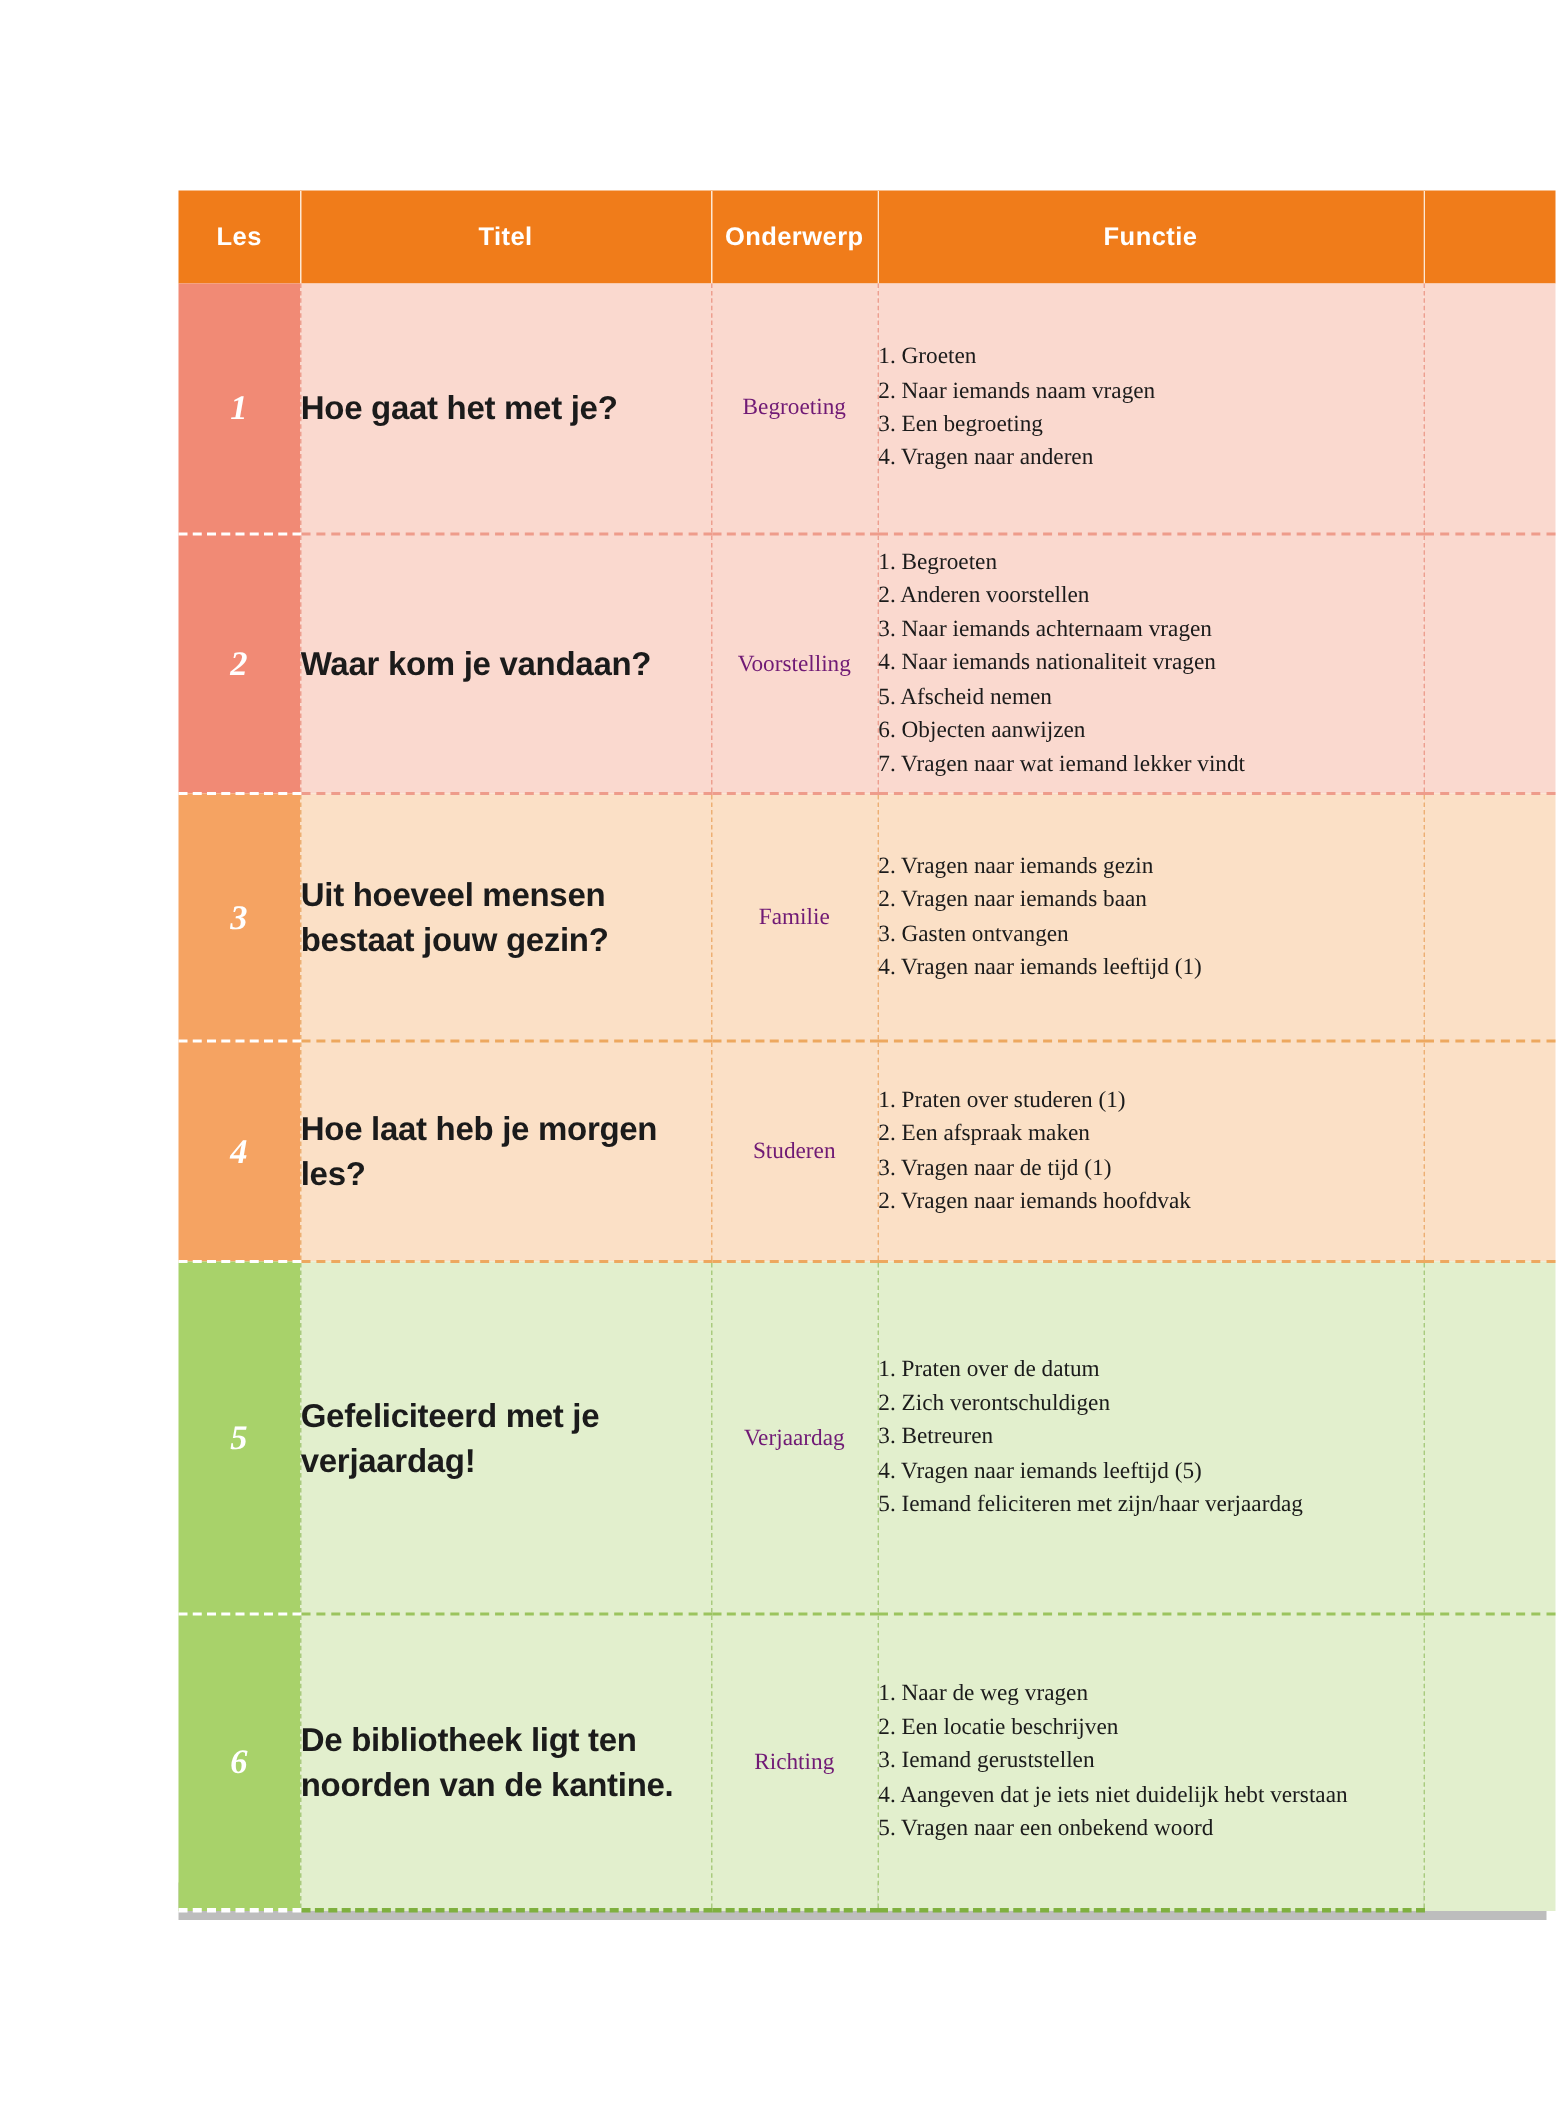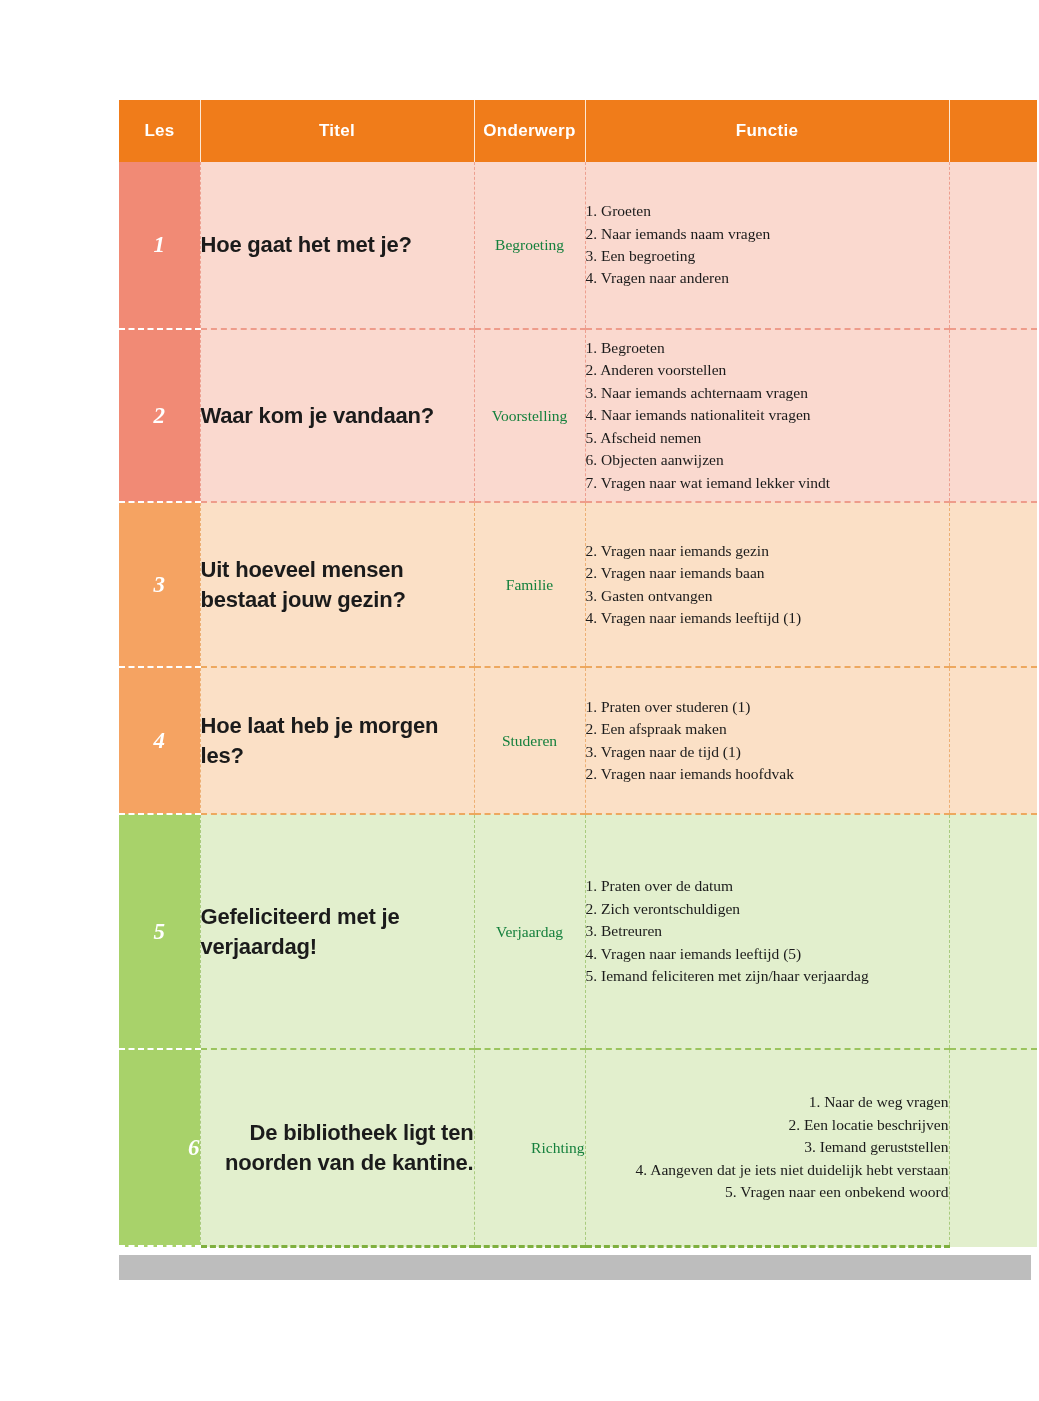--- a/index.html
+++ b/index.html
@@ -22,21 +22,21 @@
     top: 1255px;
     width: 912px;
     height: 25px;
     background: #bdbdbd;
   }
 
   
   .lesson-table {
     position: absolute;
     left: 119px;
-    top: 100px;
+    top: 127px;
     width: 918px;
     border-collapse: collapse;
     table-layout: fixed;
   }
 
   
   .lesson-table thead th {
     background: #F07C1A;
     color: #ffffff;
     font-weight: bold;
@@ -79,21 +79,21 @@
     font-size: 22px;
     color: #1b1b1b;
     line-height: 1.32;
     padding: 0 14px 0 24px;
     letter-spacing: -0.2px;
   }
   .cell-ond {
     text-align: center;
     font-family: "Liberation Serif", serif;
     font-size: 15.5px;
-    color: #15803d;
+    color: #701a75;
   }
   .cell-func {
     font-family: "Liberation Serif", serif;
     font-size: 15.5px;
     color: #1b1b1b;
     padding: 0 10px 0 14px;
     line-height: 1.45;
     margin-top: 44px;
   }
   .cell-func ol {
@@ -135,21 +135,21 @@
 
   
   tr.sep-salmon td { border-bottom: 2px dashed #EE9C8B; }
   tr.sep-orange td { border-bottom: 2px dashed #EDA85F; }
   tr.sep-green  td { border-bottom: 2px dashed #9BC45E; }
 
   tr.sep-salmon .cell-les,
   tr.sep-orange .cell-les,
   tr.sep-green  .cell-les { border-bottom-color: #ffffff; }
 
-  tr.last-row td { border-bottom: 3px dashed #7FB03F; text-align: right; }
+  tr.last-row td { border-bottom: 3px dashed #7FB03F; }
   tr.last-row .cell-les { border-bottom-color: #ffffff; }
   tr.last-row .cell-extra { border-bottom-color: transparent; }
 
   
   tr.h1 td { height: 166px; }
   tr.h2 td { height: 171px; }
   tr.h3 td { height: 163px; }
   tr.h4 td { height: 145px; }
   tr.h5 td { height: 233px; }
   tr.h6 td { height: 195px; }

